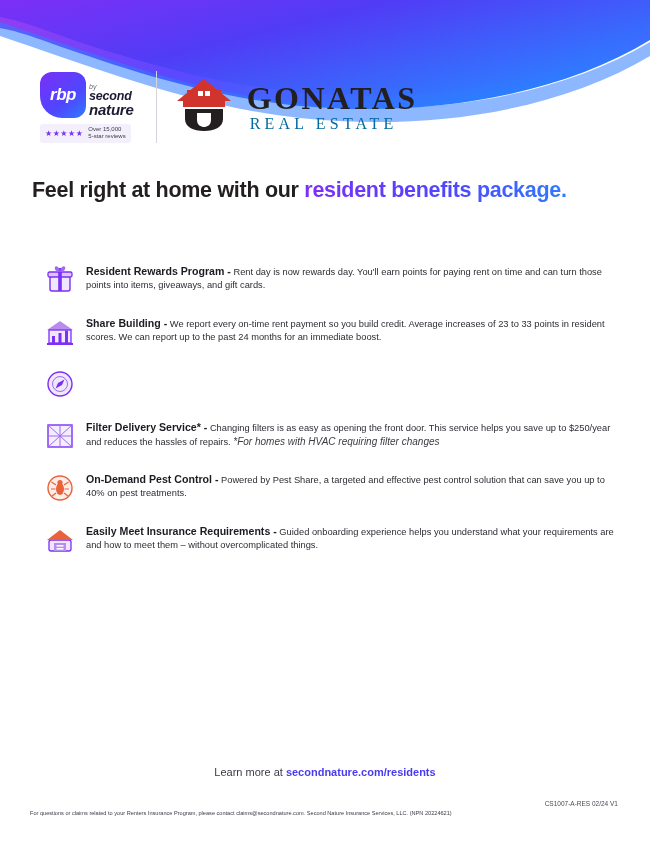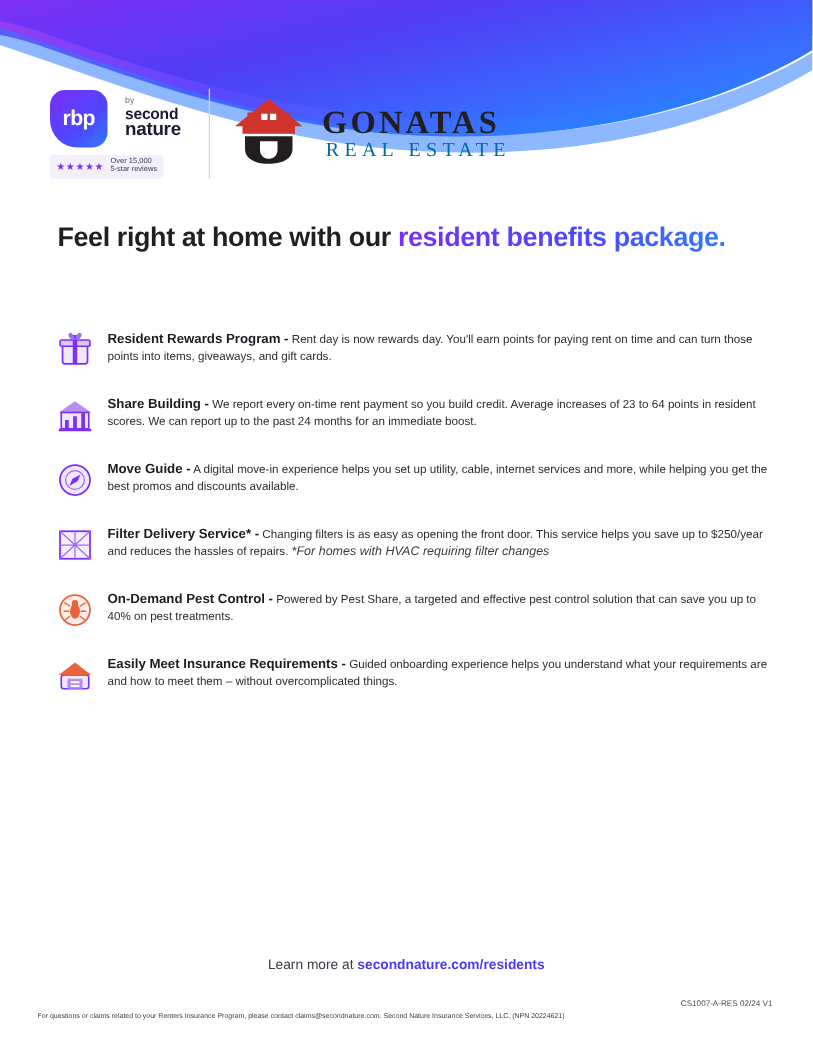--- a/index.html
+++ b/index.html
@@ -35,39 +35,40 @@
     align-items: center;
   }
   .rbp-block {
     display: flex;
     flex-direction: column;
     align-items: flex-start;
     padding-right: 22px;
   }
   .rbp-top {
     display: flex;
-    align-items: center;
+    align-items: flex-end;
+    font-style: italic;
   }
   .rbp-badge {
     width: 46px; height: 46px;
     background: linear-gradient(140deg, #7b2ff7 0%, #4f46ff 60%, #2f7bff 100%);
     border-radius: 12px 12px 12px 22px;
     position: relative;
     display: flex;
     align-items: center;
     justify-content: center;
   }
   .rbp-badge span {
     color: #fff;
     font-size: 17px;
     font-weight: bold;
     letter-spacing: -0.5px;
   }
   .sn-name {
-    margin-left: 14px;
+    margin-left: 3px;
     line-height: 1.02;
   }
   .sn-by {
     font-size: 7px;
     color: #6b6b7b;
     letter-spacing: .2px;
   }
   .sn-second {
     font-size: 12.5px;
     font-weight: bold;
@@ -109,39 +110,39 @@
     margin: 0 18px 0 0;
   }
   .gonatas {
     display: flex;
     align-items: center;
   }
   .house-mark { margin-right: 14px; }
   .gonatas-text { line-height: 1; }
   .gonatas-name {
     font-family: "Liberation Serif", serif;
-    font-size: 26px;
+    font-size: 32px;
     font-weight: bold;
     letter-spacing: 2.5px;
     color: #231f20;
   }
   .gonatas-sub {
     font-family: "Liberation Serif", serif;
     font-size: 16px;
     letter-spacing: 4.2px;
     color: #0369a1;
     margin-top: 2px;
     padding-left: 3px;
   }
 
   
   .headline {
     position: absolute;
     top: 178px;
-    left: 46px;
+    left: 32px;
     width: 580px;
     font-size: 21.5px;
     font-weight: bold;
     letter-spacing: -0.3px;
     color: #231f20;
   }
   .headline .accent {
     background: linear-gradient(90deg, #7b2ff7 0%, #4f46ff 55%, #2f7bff 100%);
     -webkit-background-clip: text;
     background-clip: text;
@@ -311,35 +312,32 @@
       <svg width="34" height="32" viewBox="0 0 34 32" xmlns="http://www.w3.org/2000/svg">
         <path d="M4 14 L17 5 L30 14 Z" fill="#b98cf0"></path>
         <rect x="6" y="14" width="22" height="13" fill="#efe7fb" stroke="#7b2ff7" stroke-width="1.3"></rect>
         <rect x="9" y="20" width="3" height="7" fill="#7b2ff7"></rect>
         <rect x="15.5" y="17" width="3" height="10" fill="#7b2ff7"></rect>
         <rect x="22" y="14.5" width="3" height="12.5" fill="#7b2ff7"></rect>
         <rect x="4" y="27" width="26" height="2" fill="#7b2ff7"></rect>
       </svg>
     </span>
     <div class="benefit-body">
-      <span class="benefit-title">Share Building -</span><span> We report every on-time rent payment so you build credit. Average increases of 23 to 64 points in resident scores. We can report up to the past 24 months for an immediate boost.</span>
+      <span class="benefit-title">Share Building -</span><span> We report every on-time rent payment so you build credit. Average increases of 23 to 33 points in resident scores. We can report up to the past 24 months for an immediate boost.</span>
     </div>
   </div>
 
   <div class="benefit">
     <span class="benefit-icon">
       <svg width="34" height="32" viewBox="0 0 34 32" xmlns="http://www.w3.org/2000/svg">
         <circle cx="17" cy="16" r="12" fill="#efe7fb" stroke="#7b2ff7" stroke-width="1.4"></circle>
         <circle cx="17" cy="16" r="7.5" fill="none" stroke="#a06bf0" stroke-width="1"></circle>
         <path d="M21.5 11.5 L15 15 L12.5 20.5 L19 17 Z" fill="#7b2ff7"></path>
       </svg>
     </span>
-    <div class="benefit-body">
-      <span class="benefit-title">Move Guide -</span><span> A digital move-in experience helps you set up utility, cable, internet services and more, while helping you get the best promos and discounts available.</span>
-    </div>
   </div>
 
   <div class="benefit">
     <span class="benefit-icon">
       <svg width="34" height="32" viewBox="0 0 34 32" xmlns="http://www.w3.org/2000/svg">
         <rect x="5" y="5" width="24" height="22" fill="#f3eefd" stroke="#7b2ff7" stroke-width="1.4"></rect>
         <path d="M5 5 L29 27 M29 5 L5 27 M17 5 L17 27 M5 16 L29 16" stroke="#a06bf0" stroke-width="1"></path>
       </svg>
     </span>
     <div class="benefit-body">

